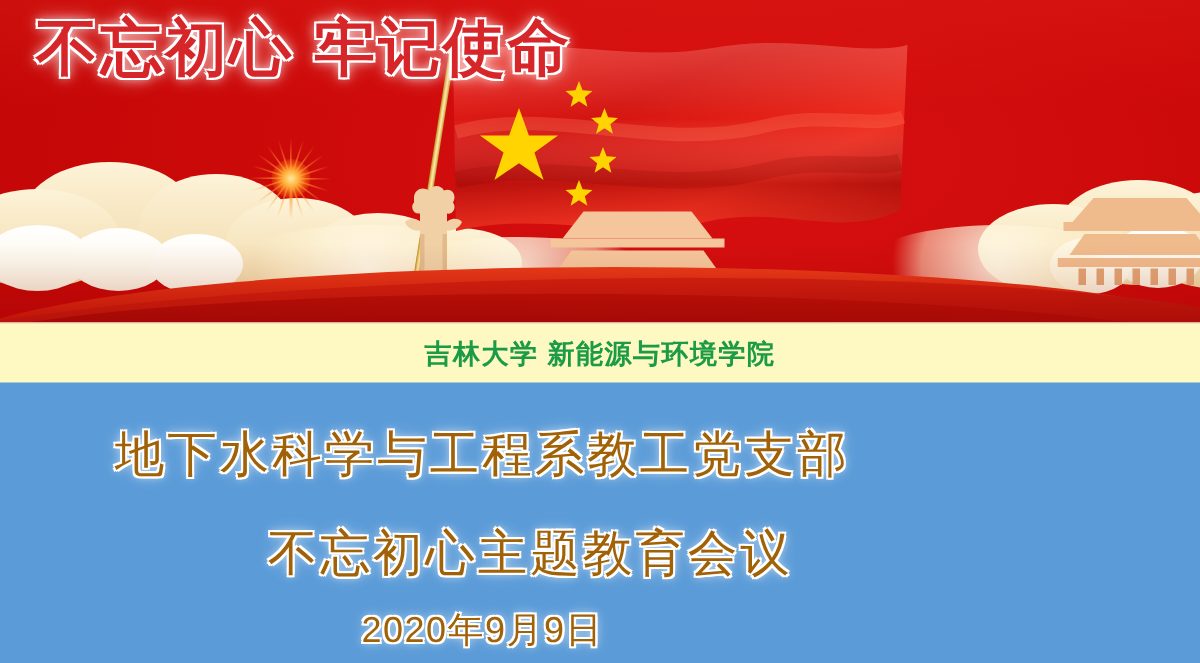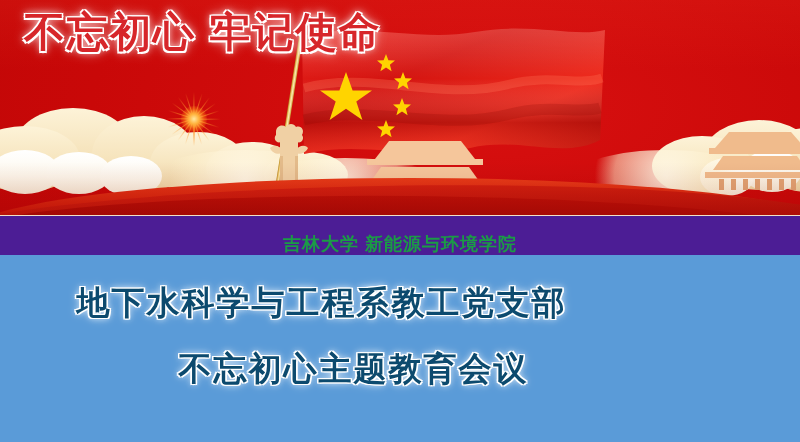--- a/index.html
+++ b/index.html
@@ -127,24 +127,24 @@
        0 0 13px rgba(255,255,255,0.65);
   }
 
   
   .white-strip {
     position: absolute;
     left: 0;
     top: 215px;
     width: 800px;
     height: 40px;
-    background: #4c1d95;
+    background: #fef9c3;
     border-top: 1px solid #f0e2c8;
     display: flex;
-    align-items: flex-end;
+    align-items: center;
     justify-content: center;
   }
   .org-name {
     font-size: 18px;
     font-weight: 600;
     color: #1b9b46;
     letter-spacing: 1px;
     white-space: nowrap;
   }
 
@@ -155,22 +155,22 @@
     top: 255px;
     width: 800px;
     height: 187px;
     background: #5a9bd8;
   }
 
   .bluetext {
     position: absolute;
     width: 643px;
     text-align: center;
-    color: #0c4a6e;
-    font-weight: bold;
+    color: #a16207;
+    font-weight: normal;
     white-space: nowrap;
     text-shadow:
        1px 0 0 #ffffff, -1px 0 0 #ffffff, 0 1px 0 #ffffff, 0 -1px 0 #ffffff,
        1.4px 1.4px 0 #ffffff, -1.4px 1.4px 0 #ffffff, 1.4px -1.4px 0 #ffffff, -1.4px -1.4px 0 #ffffff,
        0 0 6px rgba(255,255,255,0.9),
        0 0 11px rgba(255,255,255,0.55);
   }
   .line1 { top: 281px; font-size: 33px; letter-spacing: 2px; }
   .line2 { top: 347px; font-size: 33px; letter-spacing: 2px; margin-left: 32px; }
   .line3 { top: 404px; font-size: 24px; letter-spacing: 1px; }
@@ -334,14 +334,15 @@
   </div>
 
   <div class="white-strip">
     <div class="org-name">吉林大学 新能源与环境学院</div>
   </div>
 
   <div class="blue-panel"></div>
 
   <div class="bluetext line1">地下水科学与工程系教工党支部</div>
   <div class="bluetext line2">不忘初心主题教育会议</div>
+  <div class="bluetext line3">2020年9月9日</div>
 
 </div>
 
 </body></html>

